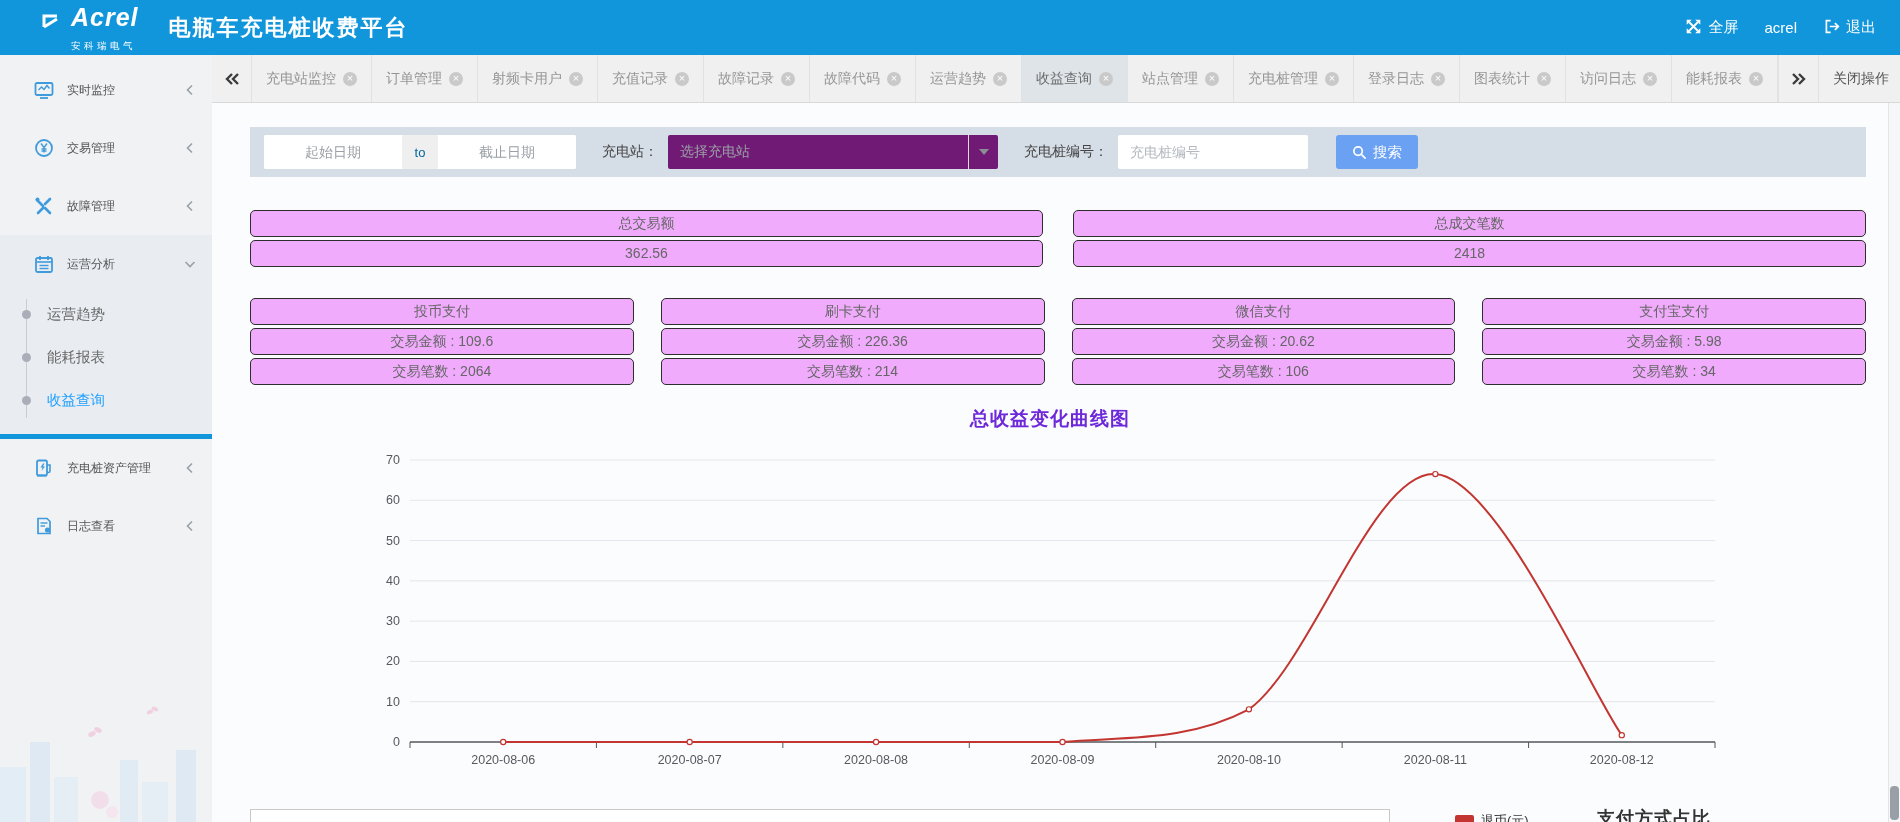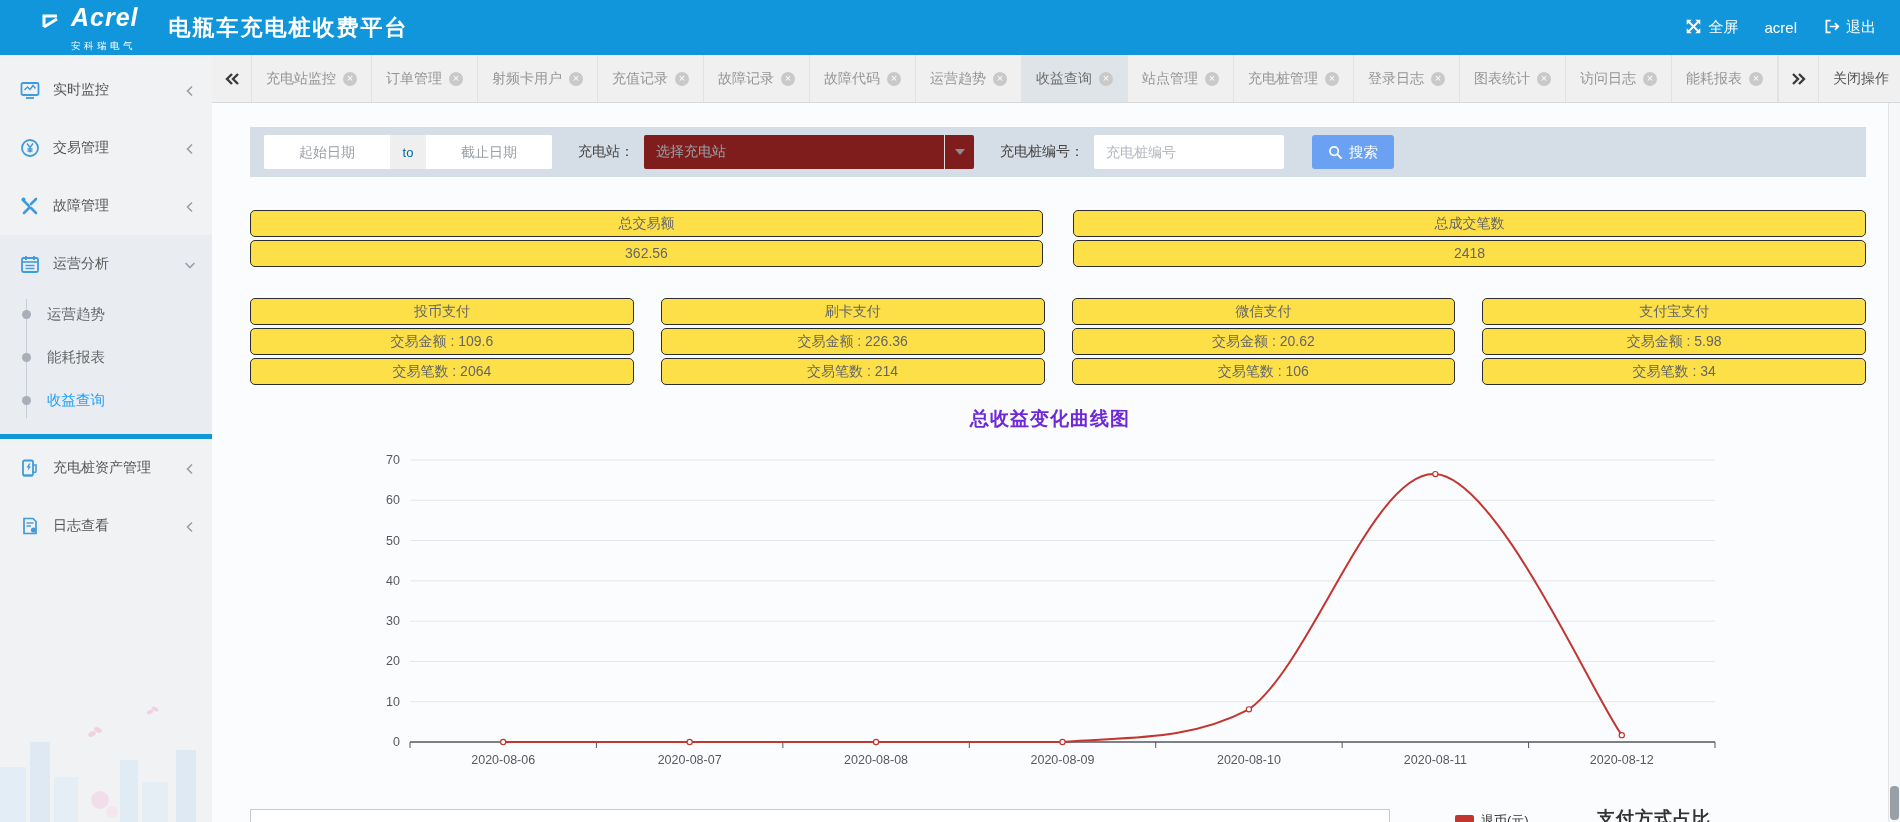--- a/index.html
+++ b/index.html
@@ -18,21 +18,21 @@
   .topbar-right { margin-left:auto; margin-right:16px; display:flex; align-items:center; gap:10px; font-size:15px; }
   .topbar-item { display:flex; gap:6px; cursor:pointer; padding:4px 8px; }
   .topbar-item svg { display:block; }
 
   
   .layout { flex:1; display:flex; min-height:0; }
   .sidebar { flex:0 0 212px; background:#f1f2f4; position:relative; padding-top:6px; overflow:hidden; }
   .main-col { flex:1; display:flex; flex-direction:column; min-width:0; background:#fbfcfd; position:relative; }
 
   
-  .side-item { height:58px; display:flex; align-items:center; padding:0 16px 0 20px; font-size:14px; color:#555; cursor:pointer; }
+  .side-item { height:58px; display:flex; align-items:center; padding:0 16px 0 20px; font-size:12px; color:#555; cursor:pointer;margin-left:14px; }
   .side-icon { width:20px; height:20px; margin-right:13px; flex:0 0 20px; }
   .side-label { flex:1; }
   .side-chev { width:12px; height:12px; color:#9aa0a8; }
   .side-group { background:#e9edf2; }
   .side-sub-list { position:relative; padding-bottom:12px; }
   .side-sub-list:before { content:""; position:absolute; left:26px; top:6px; bottom:16px; width:1px; background:#c8ccd4; }
   .side-sub-item { height:43px; display:flex; align-items:center; padding-left:47px; font-size:14.5px; color:#666; cursor:pointer; position:relative; }
   .side-sub-item .bullet { position:absolute; left:22px; top:50%; margin-top:-4.5px; width:9px; height:9px; border-radius:50%; background:#a9aeb8; }
   .side-sub-item.active { color:#1e9fff; }
   .side-divider { height:5px; background:#1296db; }
@@ -50,35 +50,35 @@
   .tab-spacer { flex:1; }
   .close-ops { flex:0 0 96px; display:flex; align-items:center; justify-content:flex-start; padding-left:14px; font-size:14px; color:#555; border-left:1px solid #e2e2e2; cursor:pointer; white-space:nowrap; overflow:hidden; }
 
   
   .content { flex:1; position:relative; overflow:hidden; padding:0 12px 0 0; }
   .vscroll { position:absolute; right:0; top:0; bottom:0; width:12px; background:#f6f7f8; border-left:1px solid #e4e4e4; }
   .vthumb { position:absolute; left:1px; bottom:2px; width:9px; height:34px; background:#999fa6; border-radius:4px; }
 
   .filterbar { margin:24px 22px 0 38px; height:50px; background:#d5dde6; display:flex; align-items:center; padding:0 14px; }
   .date-range { display:flex; align-items:stretch; height:34px; background:#fff; border-radius:2px; overflow:hidden; }
-  .date-input { width:126px; border:none; outline:none; text-align:center; font-size:14px; color:#be185d; background:#fff; }
+  .date-input { width:138px; border:none; outline:none; text-align:center; font-size:14px; color:#be185d; background:#fff; }
   .date-input::placeholder { color:#9aa0a6; }
   .to-chip { width:36px; background:#efefef; color:#0369a1; font-size:13px; display:flex; align-items:center; justify-content:center; }
   .f-label { margin:0 10px 0 26px; font-size:14px; color:#444; white-space:nowrap; }
-  .select { width:330px; height:34px; background:#7f1d1d; border-radius:2px; display:flex; align-items:center; cursor:pointer; }
+  .select { width:330px; height:34px; background:#701a75; border-radius:2px; display:flex; align-items:center; cursor:pointer; }
   .select-value { flex:1; padding-left:12px; font-size:14px; color:#9aa0a6; }
   .select-caret-box { width:30px; align-self:stretch; border-left:1px solid #dcdcdc; display:flex; align-items:center; justify-content:center; }
   .caret-down { width:0; height:0; border-left:5px solid transparent; border-right:5px solid transparent; border-top:6px solid #8a8f96; }
   .text-input { width:190px; height:34px; border:none; outline:none; background:#fff; border-radius:2px; padding:0 12px; font-size:14px; color:#555; }
   .text-input::placeholder { color:#b3b8bf; }
   .search-btn { margin-left:28px; height:34px; padding:0 16px; background:#6aa1f2; color:#fff; border:none; border-radius:3px; font-size:14.5px; display:flex; align-items:center; gap:6px; cursor:pointer; }
 
   .summary-row { margin:33px 22px 0 38px; display:flex; gap:30px; }
   .summary-col { flex:1; display:flex; flex-direction:column; gap:3px; }
-  .stat-box { height:27px; line-height:25px; text-align:center; background:#fde047; border:1px solid #2e2e2e; border-radius:5px; font-size:14px; color:#666; overflow:hidden; }
+  .stat-box { height:27px; line-height:25px; text-align:center; background:#f0abfc; border:1px solid #2e2e2e; border-radius:5px; font-size:14px; color:#666; overflow:hidden; }
   .pay-row { margin:31px 22px 0 38px; display:flex; gap:27px; }
   .pay-col { flex:1; display:flex; flex-direction:column; gap:3px; }
 
   .chart-title { margin-top:21px; text-align:center; font-size:19px; font-weight:bold; color:#6d28d9; letter-spacing:1px; }
   .chart-wrap { margin-top:10px; }
   #chart-svg { display:block; width:100%; height:335px; }
 
   .bottom-strip { position:relative; margin-top:17px; height:60px; }
   .bottom-panel { position:absolute; left:38px; top:15px; width:1140px; height:60px; background:#fff; border:1px solid #c9c9c9; }
   .bottom-legend { position:absolute; left:1243px; top:18px; display:flex; align-items:center; gap:7px; font-size:13px; color:#333; }

